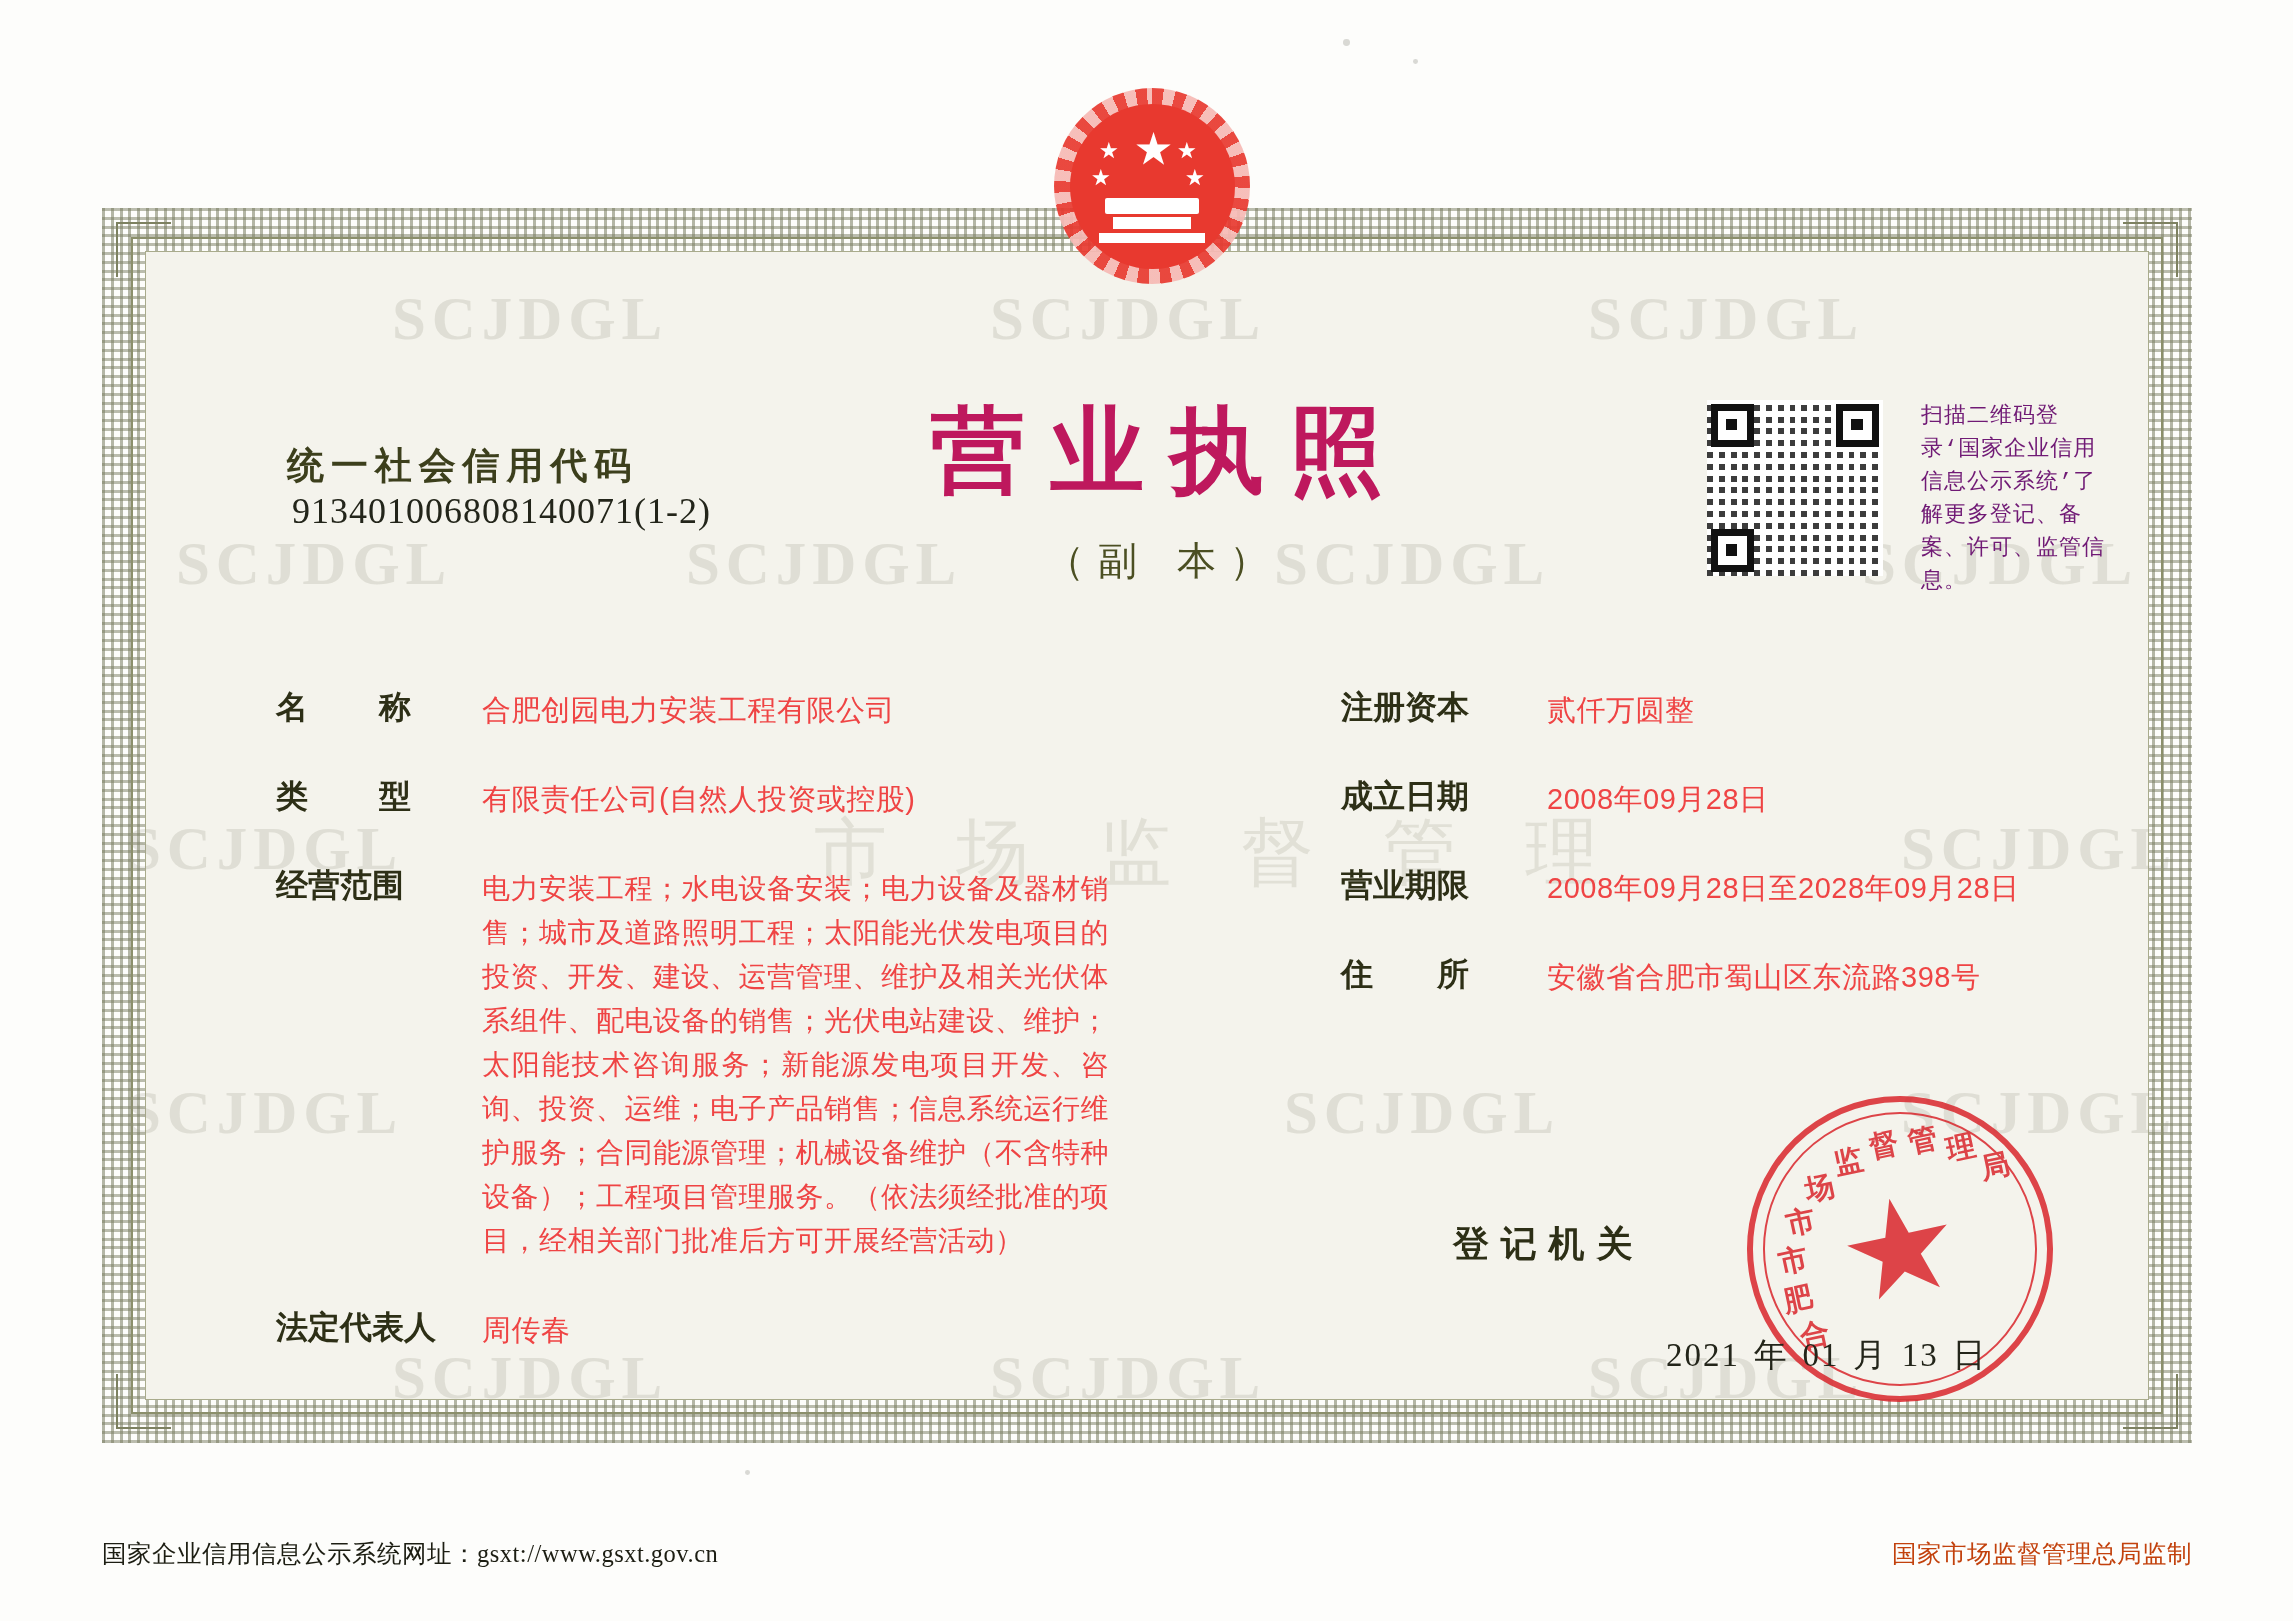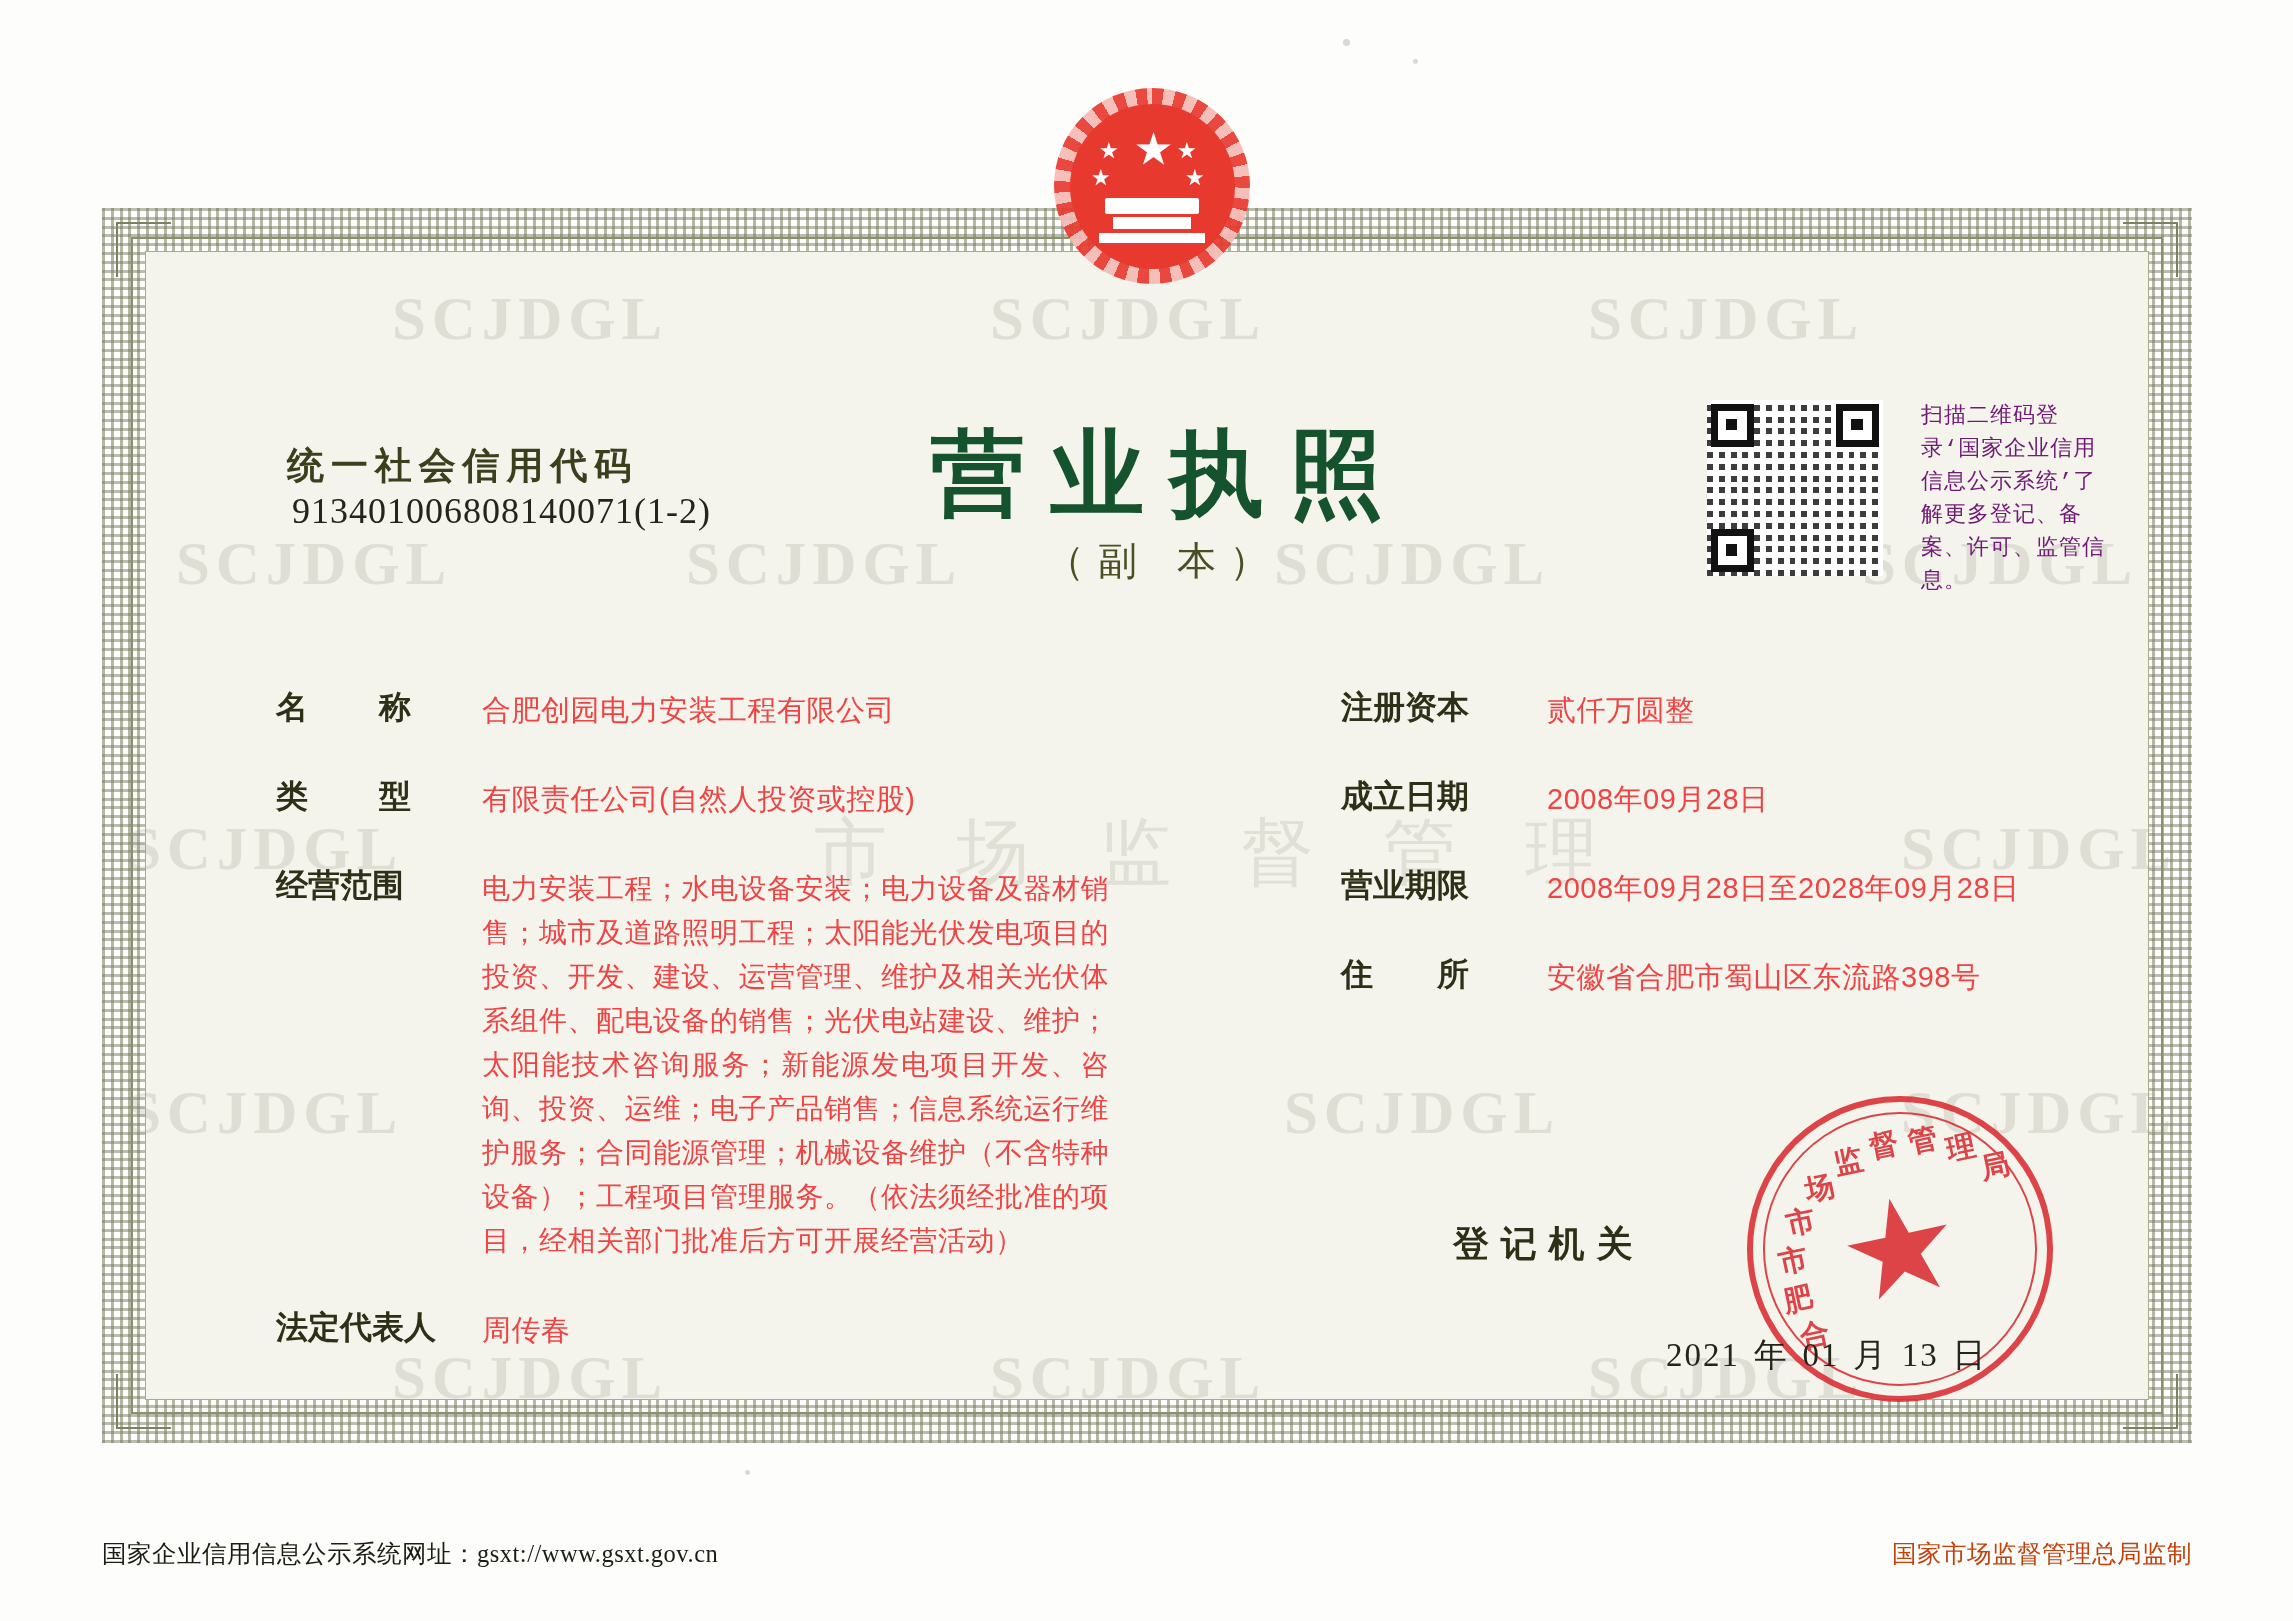--- a/index.html
+++ b/index.html
@@ -149,28 +149,28 @@
   .emblem .star.big { left: 80px; top: 41px; font-size: 39px; }
   .emblem .star.s1 { left: 45px; top: 53px; font-size: 19.6px; }
   .emblem .star.s2 { left: 37px; top: 80px; font-size: 19.6px; }
   .emblem .star.s3 { left: 123px; top: 53px; font-size: 19.6px; }
   .emblem .star.s4 { left: 131px; top: 80px; font-size: 19.6px; }
 
   
   .title {
     position: absolute;
     left: 804px;
-    top: 411px;
+    top: 388px;
     width: 706px;
     text-align: center;
     font-family: "DejaVu Serif", serif;
     font-weight: bold;
     font-size: 94px;
     letter-spacing: 25.5px;
-    color: #14532d;
+    color: #be185d;
     text-indent: 25.5px;
   }
   .subtitle {
     position: absolute;
     left: 804px;
     top: 534px;
     width: 706px;
     text-align: center;
     font-family: "DejaVu Serif", serif;
     font-size: 39px;

